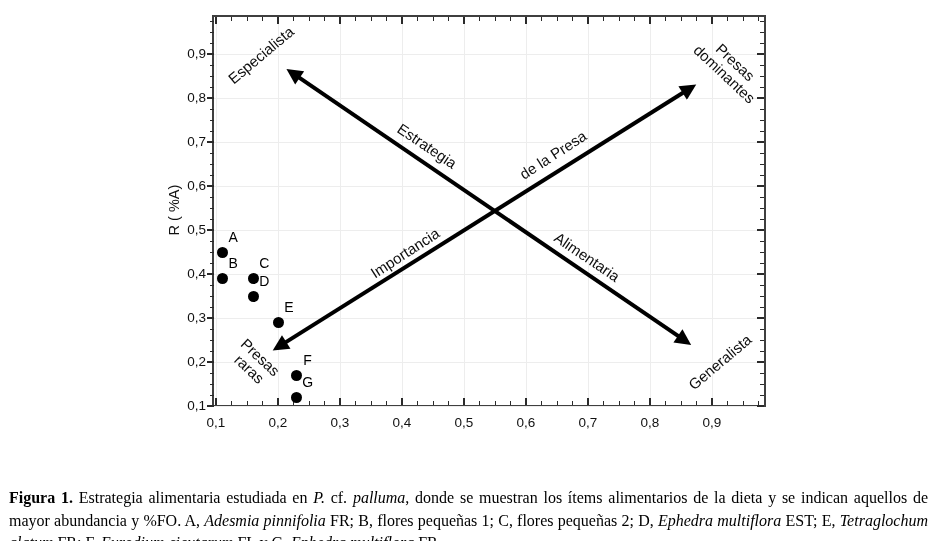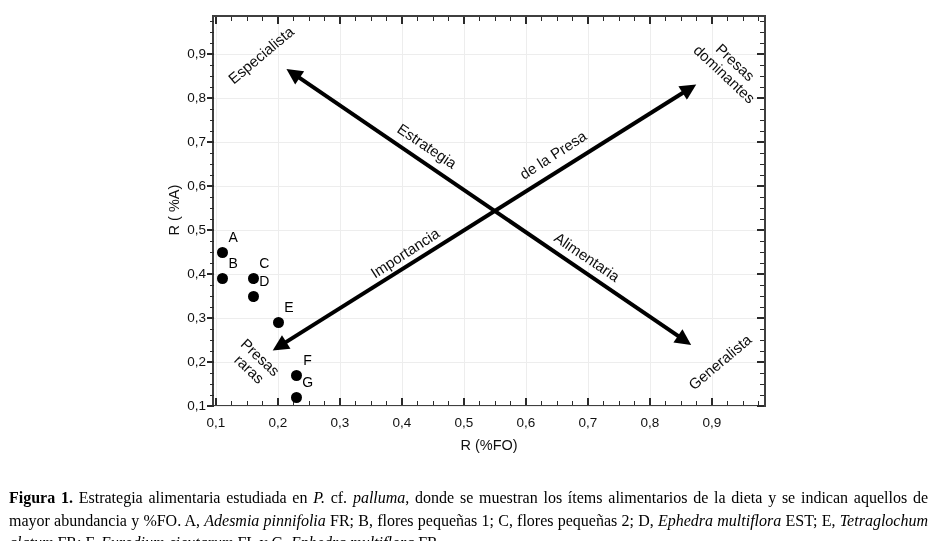--- a/index.html
+++ b/index.html
@@ -258,17 +258,16 @@
         <div class="anno" style="left: 339.28px; top: 138.2px; transform: translate(-50%, -50%) rotate(-33deg);">de la Presa</div>
         <div class="anno" style="left: 191.1px; top: 235.88px; transform: translate(-50%, -50%) rotate(-33deg);">Importancia</div>
         <div class="anno" style="left: 372.76px; top: 239.84px; transform: translate(-50%, -50%) rotate(34deg);">Alimentaria</div>
         <div class="anno" style="left: 41.06px; top: 345.88px; transform: translate(-50%, -50%) rotate(43deg);">Presas
 raras</div>
         <div class="anno" style="left: 506.06px; top: 345px; transform: translate(-50%, -50%) rotate(-40deg);">Generalista</div>
       </div>
   </div>
 
   <div class="ylabel">R ( %A)</div>
-  <div class="xlabel">R (%FO)</div>
 
   <p class="caption" id="figCaption"><span class="bold">Figura 1.</span><span class="normal"> Estrategia alimentaria estudiada en </span><span class="italic">P.</span><span class="normal"> cf. </span><span class="italic">palluma</span><span class="normal">, donde se muestran los ítems alimentarios de la dieta y se indican aquellos de mayor abundancia y %FO. A, </span><span class="italic">Adesmia pinnifolia</span><span class="normal"> FR; B, flores pequeñas 1; C, flores pequeñas 2; D, </span><span class="italic">Ephedra multiflora</span><span class="normal"> EST; E, </span><span class="italic">Tetraglochum alatum</span><span class="normal"> FR; F, </span><span class="italic">Eurodium cicutarum</span><span class="normal"> FL y G, </span><span class="italic">Ephedra multiflora</span><span class="normal"> FR.</span></p>
 
 </div>
 
 </body></html>

